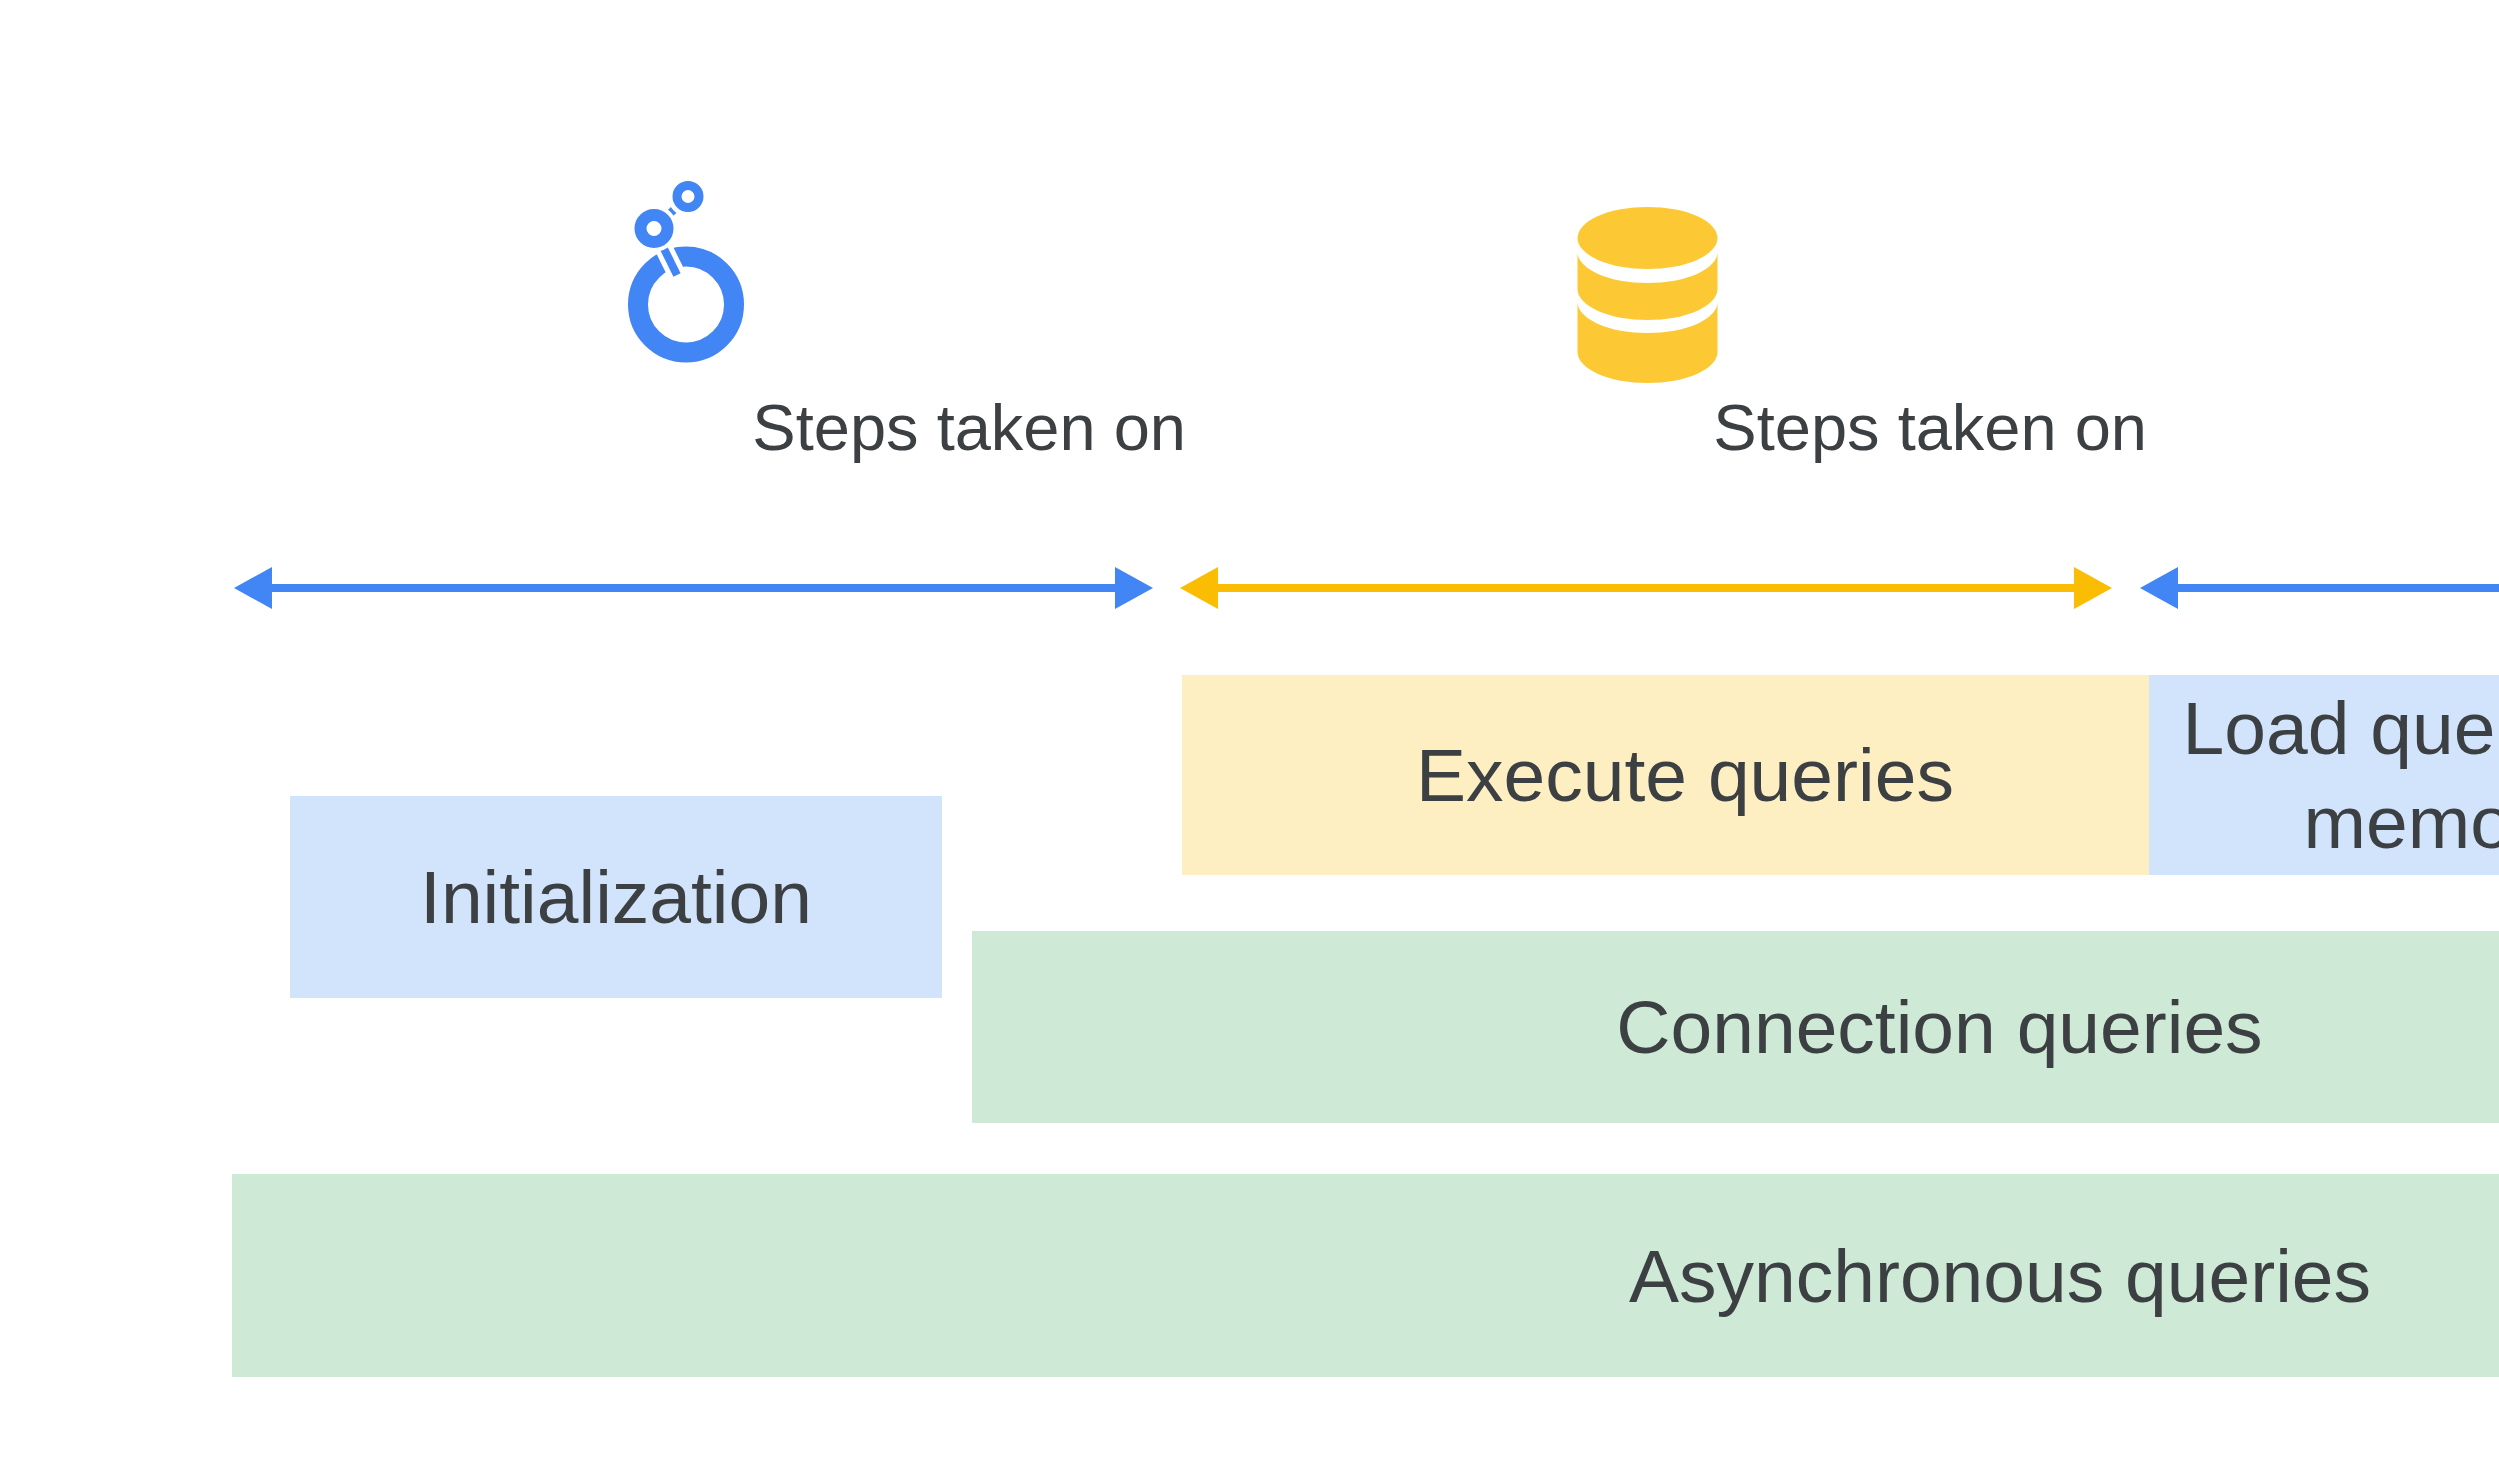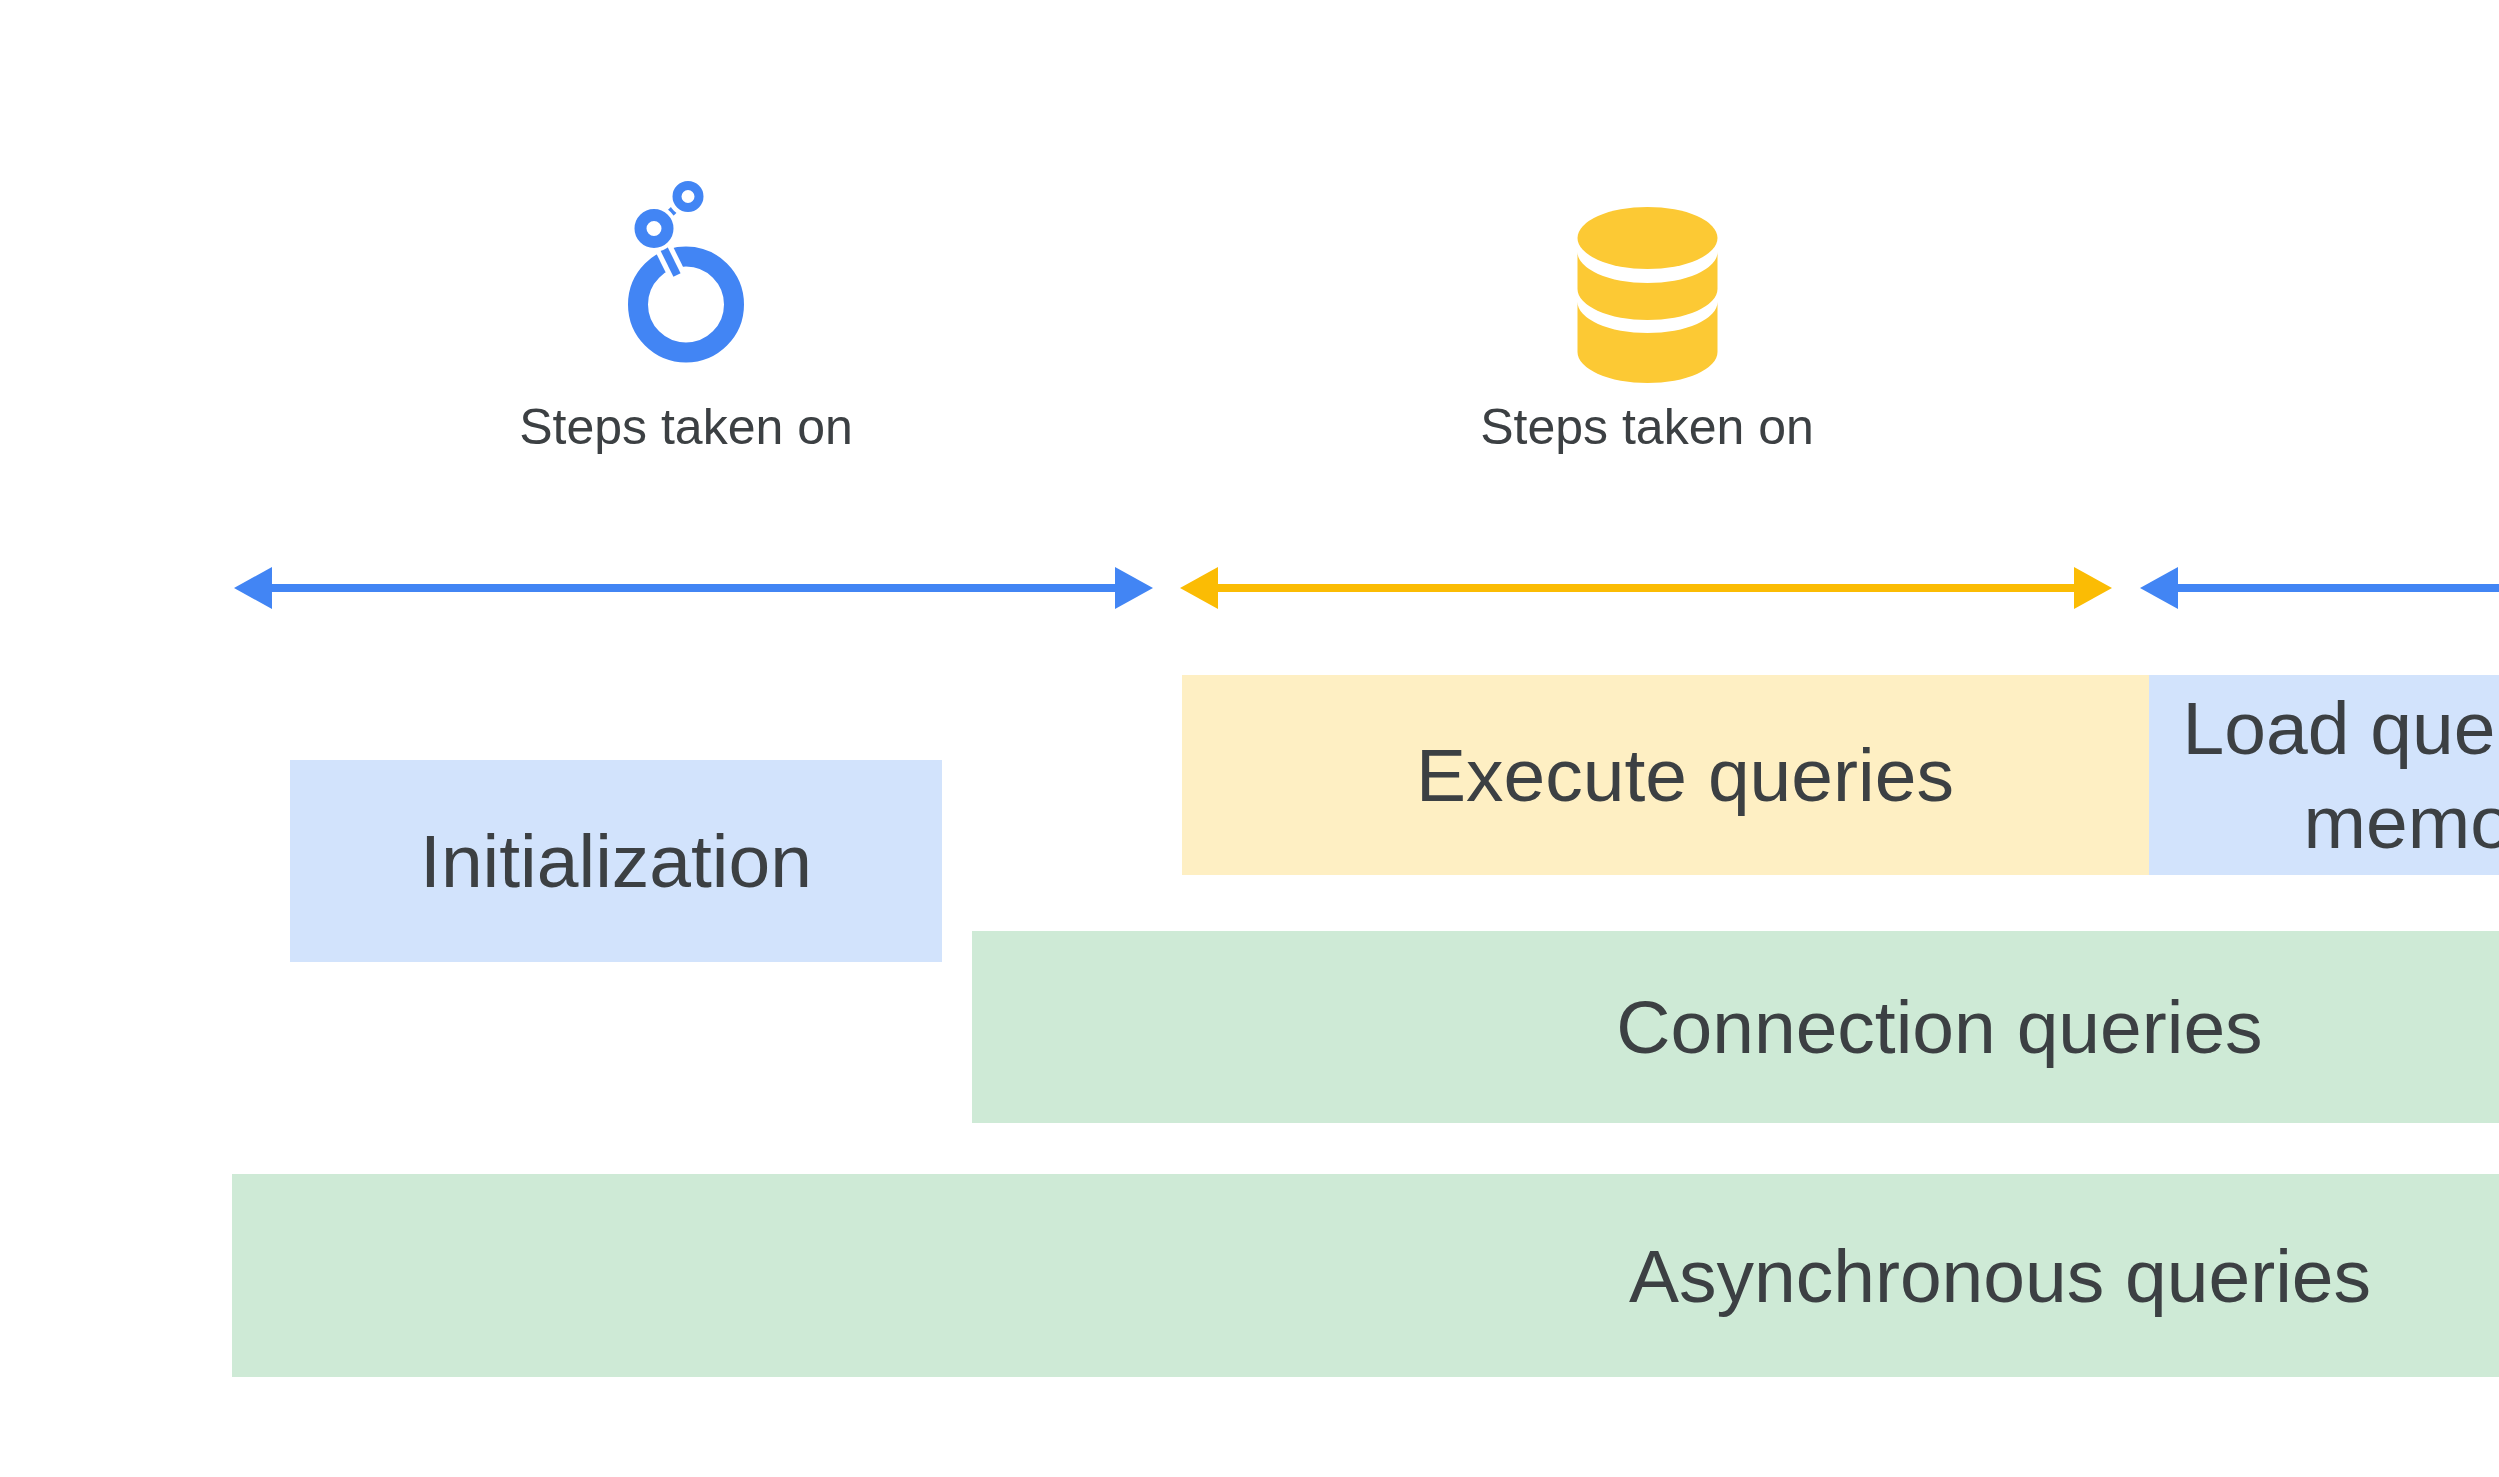--- a/index.html
+++ b/index.html
@@ -12,22 +12,22 @@
     font-family: "Liberation Sans", sans-serif;
     color: var(--text, #3c4043);
   }
   .abs { position: absolute; }
 
   
   .legend-label {
     position: absolute;
     top: 387px;
     width: 1000px;
-    text-align: center;
-    font-size: 50px;
+    text-align: right;
+    font-size: 65px;
     line-height: 81px;
     color: var(--text, #3c4043);
   }
 
   
   .arrow { position: absolute; top: 563px; }
   .stroke-blue   { stroke: var(--arrow-blue, #4285f4); }
   .fill-blue     { fill:   var(--arrow-blue, #4285f4); }
   .stroke-yellow { stroke: var(--arrow-yellow, #fbbc04); }
   .fill-yellow   { fill:   var(--arrow-yellow, #fbbc04); }
@@ -109,21 +109,21 @@
   </div>
 
   <div class="arrow" style="left:2139px;">
     <svg width="1628" height="50" viewBox="0 0 3257 100">
       <line x1="72" y1="50" x2="3185" y2="50" stroke-width="16" class="stroke-blue"></line>
       <polygon points="2,50 78,8 78,92" class="fill-blue"></polygon>
       <polygon points="3255,50 3179,8 3179,92" class="fill-blue"></polygon>
     </svg>
   </div>
 
-  <div class="box box-blue" style="left:290px; top:760px; width:652px; height:202px;">
+  <div class="box box-blue" style="left:290px; top:796px; width:652px; height:202px;">
     <div>Initialization</div>
   </div>
 
   <div class="box box-yellow" style="left:1182px; top:675px; width:1006px; height:200px;">
     <div>Execute queries</div>
   </div>
 
   <div class="box box-blue" style="left:2149px; top:675px; width:580px; height:200px;">
     <div>Load queries in</div>
     <div>memory</div>

